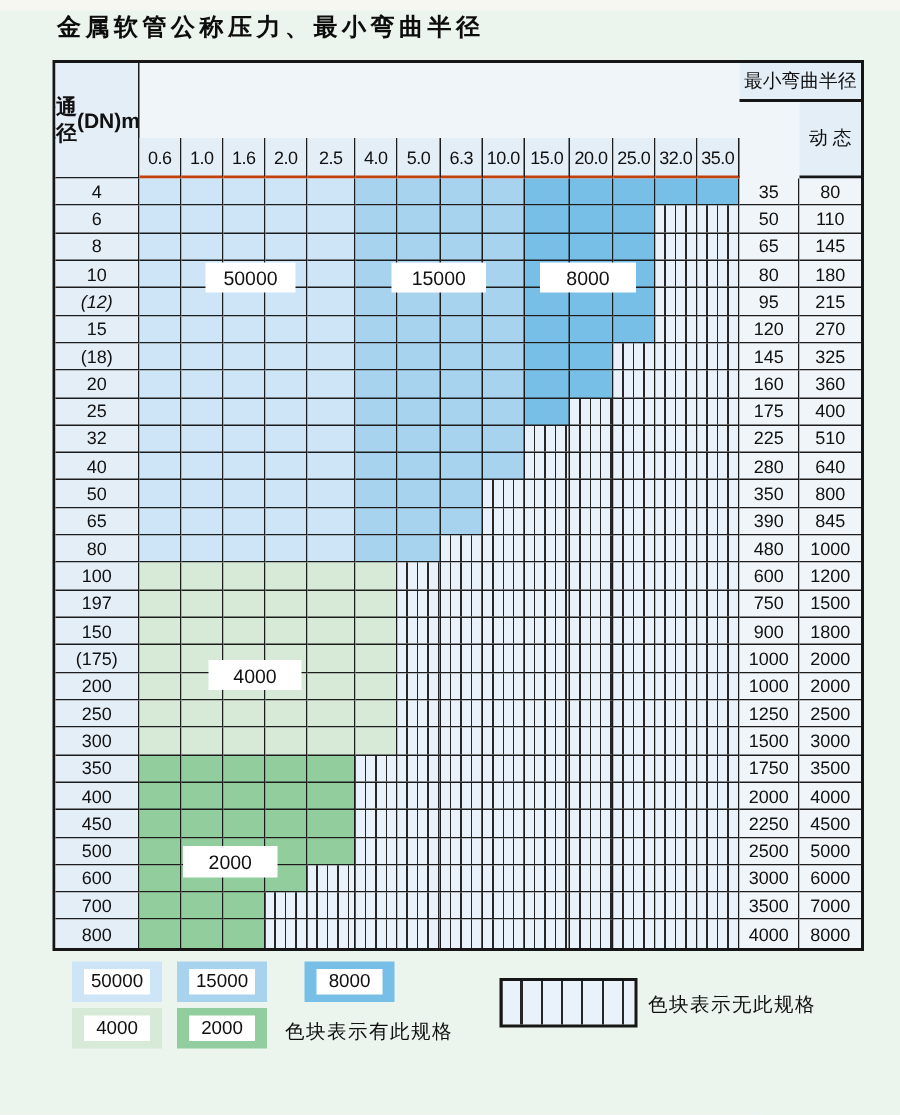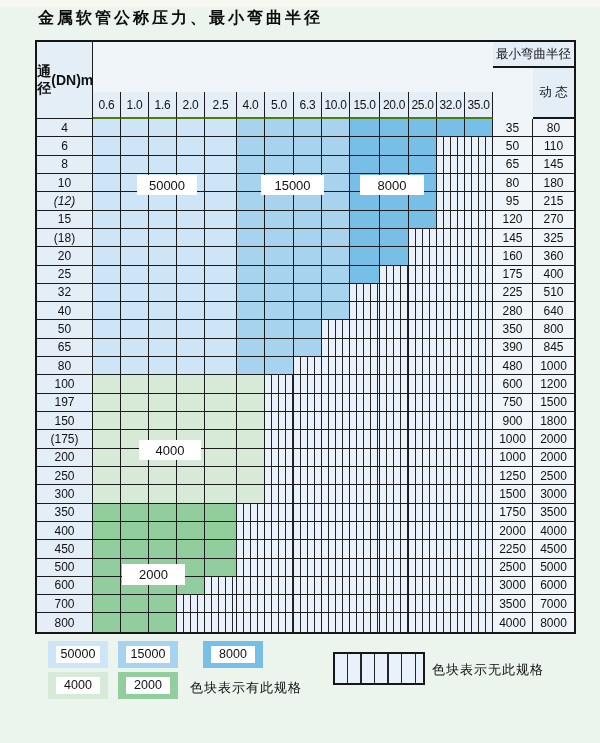--- a/index.html
+++ b/index.html
@@ -12,21 +12,21 @@
         border:2px solid #161616;background:#f0f5f9;}
   .cell{box-sizing:border-box;border-right:1px solid #1c1c1c;border-bottom:1px solid #1c1c1c;
         display:flex;align-items:center;justify-content:center;font-size:12px;color:#111;overflow:hidden;}
   .hdr{background:#e4eef7;}
   .corner{grid-column:1;grid-row:1/4;flex-direction:row;line-height:17px;font-size:14px;font-weight:bold;}
   .bend{grid-column:2/16;grid-row:1;border-bottom:2px solid #161616;font-size:13px;letter-spacing:1px;}
   .radius{grid-column:16/18;grid-row:1;border-right:none;border-bottom:2px solid #161616;font-size:12.5px;}
   .phdr{grid-column:2/16;grid-row:2;font-size:13px;letter-spacing:1px;}
   .stat{grid-column:16;grid-row:2/4;border-bottom:2px solid #161616;font-size:12.5px;}
   .dyn{grid-column:17;grid-row:2/4;border-right:none;border-bottom:2px solid #161616;font-size:12.5px;}
-  .ptick{border-bottom:2px solid #4d7c0f;letter-spacing:-0.3px;}
+  .ptick{border-bottom:2px solid #c2410c;letter-spacing:-0.3px;}
   .dncell{background:#e4eef7;}
   .valcell{background:#f0f5f9;}
   .hatch{background:repeating-linear-gradient(90deg,#e9f1fa 0px,#e9f1fa 6px,#262626 6px,#262626 7px);}
   .overlay{position:absolute;background:#ffffff;display:flex;align-items:center;justify-content:center;
            font-size:13px;color:#111;z-index:6;}
   .legend-swatch{position:absolute;display:flex;align-items:center;justify-content:center;}
   .legend-inner{background:#ffffff;width:72%;height:62%;display:flex;align-items:center;justify-content:center;font-size:12.5px;color:#111;}
   .legend-text{position:absolute;font-size:13px;color:#111;letter-spacing:1px;}
   .legend-hatch{position:absolute;left:333px;top:652px;width:92px;height:33px;box-sizing:border-box;border:2px solid #161616;
                 background:repeating-linear-gradient(90deg,#e9f1fa 0px,#e9f1fa 12px,#262626 12px,#262626 13.5px);}

